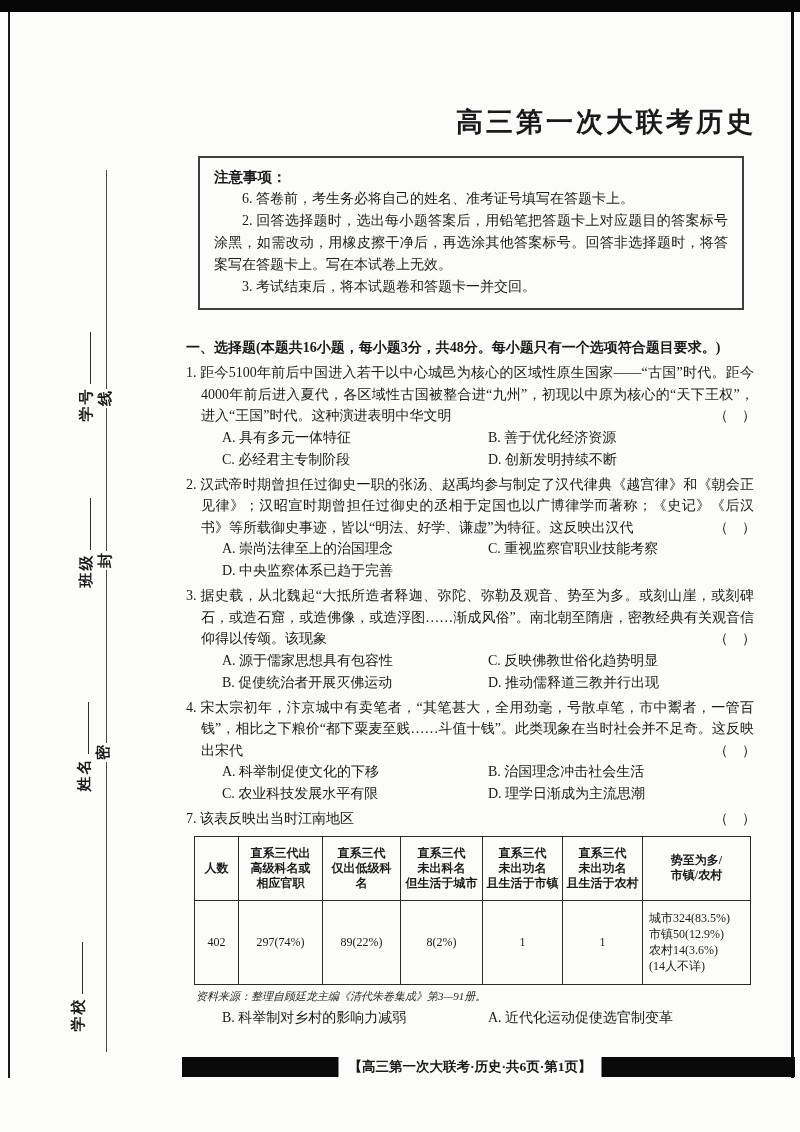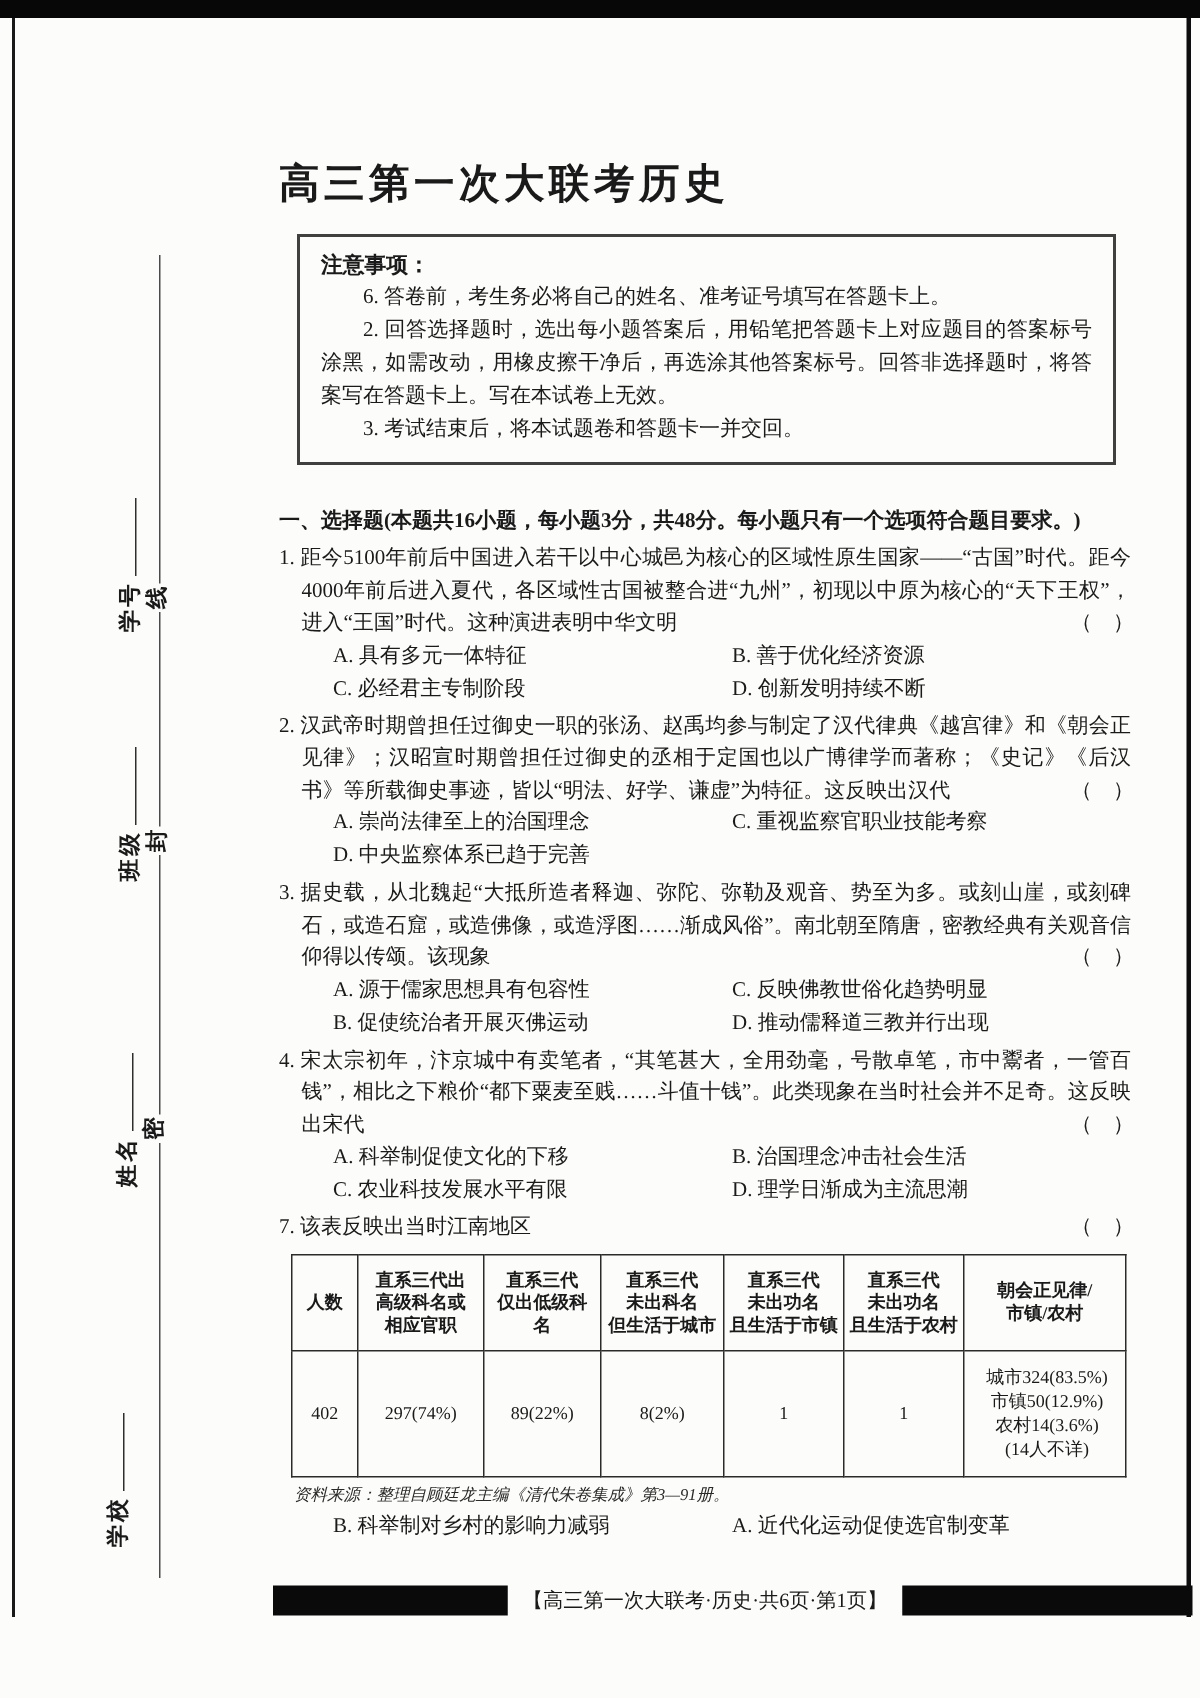--- a/index.html
+++ b/index.html
@@ -6,49 +6,49 @@
   html,body{width:800px;height:1132px}
   body{background:#f4f4f1;font-family:"Liberation Serif","DejaVu Serif",serif;color:#1a1a1a}
   .scan{position:relative;width:800px;height:1132px;background:#fcfcfa;overflow:hidden}
 
   
   .edge-top{position:absolute;top:0;left:0;width:800px;height:12px;background:#070707}
   .edge-left{position:absolute;top:12px;left:8px;width:2px;height:1066px;background:#181818}
   .edge-right{position:absolute;top:12px;right:6px;width:3px;height:1066px;background:#0d0d0d}
   .footer-band{position:absolute;top:1057px;left:182px;width:613px;height:20px;background:#0a0a0a}
   .footer-label{position:absolute;top:1054px;left:470px;transform:translateX(-50%);background:#fcfcfa;
-    padding:0 10px;font-size:13.5px;font-weight:normal;line-height:25px;white-space:nowrap}
+    padding:0 10px;font-size:13.5px;font-weight:bold;line-height:25px;white-space:nowrap}
 
   
   .seal-line{position:absolute;left:106px;top:170px;width:1px;height:882px;background:#4a4a4a}
   .vfield{position:absolute;width:130px;height:20px;transform:rotate(-90deg);transform-origin:center;
     text-align:center;font-size:15px;font-weight:600;letter-spacing:2px;white-space:nowrap}
   .fline{display:inline-block;width:52px;height:13px;border-bottom:1.4px solid #2e2e2e;margin-left:3px}
   .vchar{position:absolute;transform:rotate(-90deg);font-size:15px;font-weight:700;background:#fcfcfa;
     padding:1px 2px;line-height:1}
 
   
   .content{position:absolute;left:186px;top:104px;width:570px}
-  .page-title{text-align:left;font-size:27px;font-weight:bold;letter-spacing:3px}
+  .page-title{text-align:right;font-size:27px;font-weight:bold;letter-spacing:3px}
   .notice-box{margin:16px 12px 0 12px;border:2px solid #404040;padding:8px 14px 10px;font-size:14px;line-height:22px}
   .notice-heading{font-weight:bold;font-size:14.5px}
   .notice-item{text-indent:2em;text-align:justify}
   .section-heading{margin-top:27px;font-weight:bold;font-size:14px;line-height:22px}
   .question{margin-top:3px}
   .stem{position:relative;font-size:14px;line-height:21.5px;text-align:justify;padding-left:15px;text-indent:-15px;padding-right:2px}
   .bracket{position:absolute;right:0;bottom:0;text-indent:0}
   .options{margin-left:36px;display:grid;grid-template-columns:266px 1fr;font-size:14px;line-height:22px}
   .opt{display:block}
 
   
   .q5-table{margin:6px 2px 0 8px;border-collapse:collapse;table-layout:fixed;width:556px;font-size:12px;text-align:center}
   .q5-table th,.q5-table td{border:1px solid #2b2b2b;padding:4px 3px;white-space:pre-line;vertical-align:middle}
   .q5-table th{font-weight:600;line-height:15px;height:64px}
   .q5-table td{line-height:16px;height:84px}
-  .q5-table td.left{text-align:center;padding-left:6px}
+  .q5-table td.left{text-align:left;padding-left:6px}
   .source-note{margin:4px 0 3px 10px;font-size:11px;font-style:italic;color:#2a2a2a}
 </style>
 </head>
 <body>
 
 <div class="scan">
 
   <div class="edge-top"></div>
   <div class="edge-left"></div>
   <div class="edge-right"></div>
@@ -162,21 +162,21 @@
 仅出低级科名</th>
             <th>直系三代
 未出科名
 但生活于城市</th>
             <th>直系三代
 未出功名
 且生活于市镇</th>
             <th>直系三代
 未出功名
 且生活于农村</th>
-            <th>朝会正见律/
+            <th>势至为多/
 市镇/农村</th>
           </tr>
           <tr>
             <td>402</td>
             <td>297(74%)</td>
             <td>89(22%)</td>
             <td>8(2%)</td>
             <td>1</td>
             <td>1</td>
             <td class="left">城市324(83.5%)

